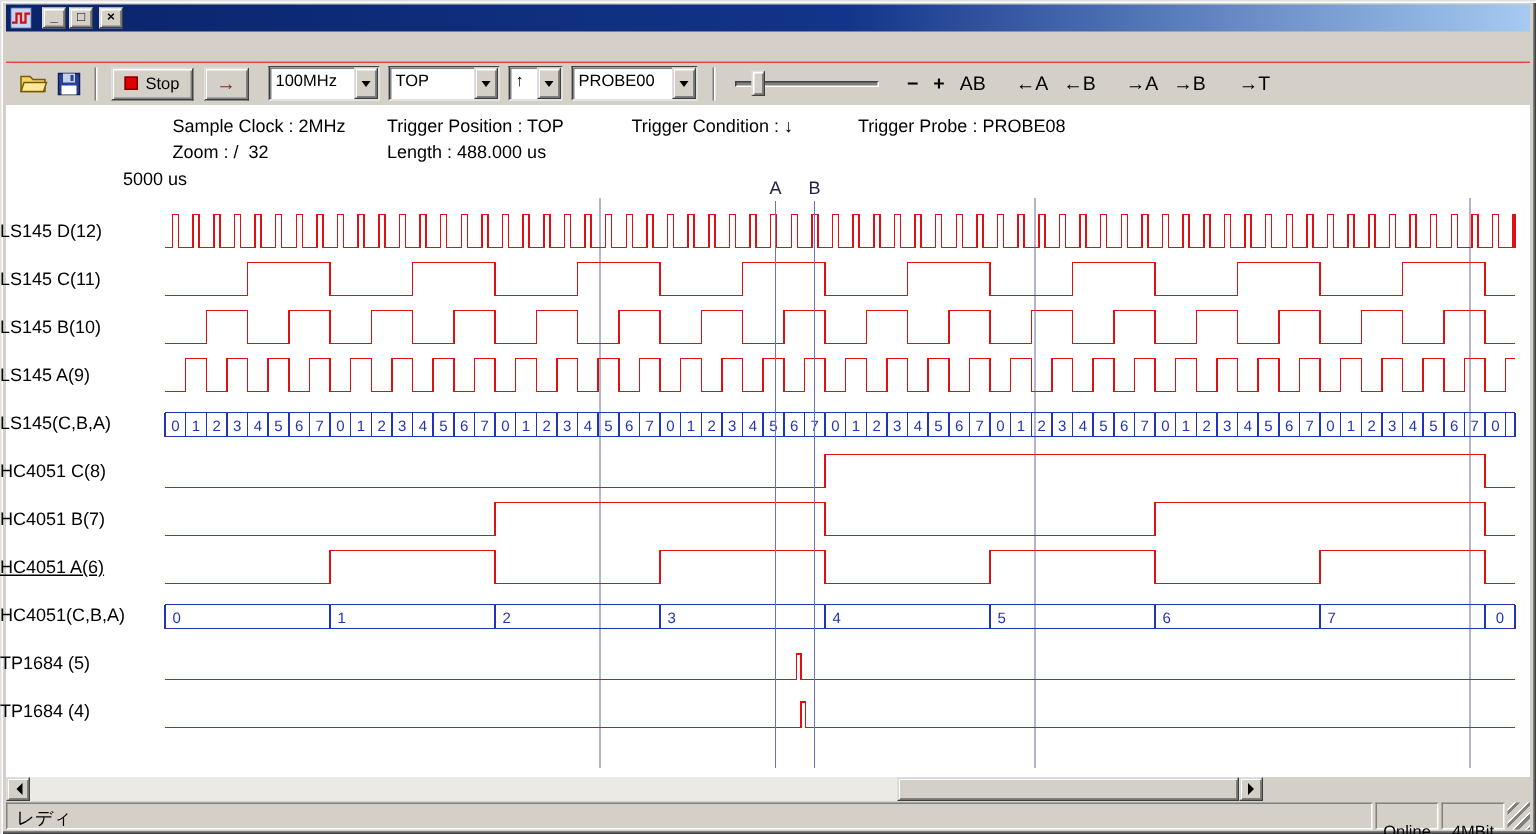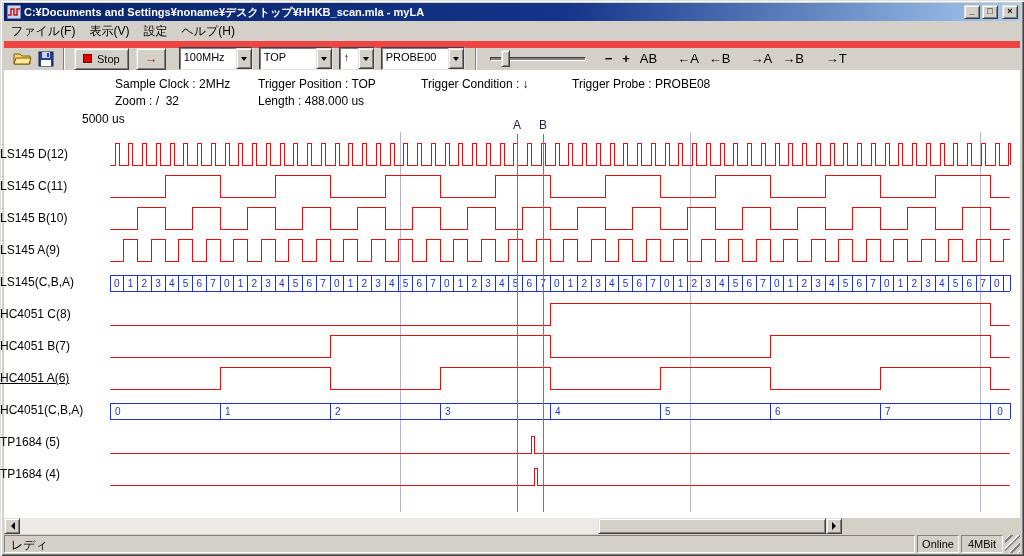--- a/index.html
+++ b/index.html
@@ -22,21 +22,21 @@
           border-color:#dfdfdf #404040 #404040 #dfdfdf;
           box-shadow: inset 1px 1px 0 #fff, inset -1px -1px 0 #808080; cursor:default; }
 
   
   .menubar { position:absolute; left:4px; right:4px; top:22px; height:18px;
              display:flex; align-items:center; font-size:12px; }
   .menu-item { padding:1px 7px; }
 
   
   .toolbar { position:absolute; left:4px; right:4px; top:41px; height:28px;
-             border-top:7px solid #ef4444; display:flex; align-items:center; padding-left:6px; }
+             border-top:1px solid #ef4444; display:flex; align-items:center; padding-left:6px; }
   .icon-btn { width:24px; height:24px; background:transparent; border:1px solid transparent;
               display:flex; align-items:center; justify-content:center; }
   .tsep { width:2px; height:22px; border-left:1px solid #808080; border-right:1px solid #ffffff;
           margin:0 5px; }
   .btn { background:#d4d0c8; border:1px solid; border-color:#dfdfdf #404040 #404040 #dfdfdf;
          box-shadow: inset 1px 1px 0 #fff, inset -1px -1px 0 #808080;
          font-size:11px; height:22px; display:inline-flex; align-items:center;
          justify-content:center; gap:5px; padding:0 8px; }
   .stop-btn { margin-left:4px; }
   .stop-square { width:9px; height:9px; background:#e00000; border:1px solid #7a0000; }
@@ -86,48 +86,41 @@
   .sthumb { position:absolute; left:578px; top:0; width:228px; height:16px; background:#d4d0c8;
             border:1px solid; border-color:#dfdfdf #404040 #404040 #dfdfdf;
             box-shadow: inset 1px 1px 0 #fff, inset -1px -1px 0 #808080; }
 
   
   .statusbar { position:absolute; left:4px; right:4px; top:535px; height:18px; display:flex;
                gap:2px; align-items:stretch; font-size:12px; }
   .status-left { flex:1; border:1px solid; border-color:#808080 #fff #fff #808080;
                  padding:1px 6px; }
   .status-cell { width:42px; border:1px solid; border-color:#808080 #fff #fff #808080;
-                 text-align:center; font-size:11px; padding-top:2px; }
+                 text-align:center; font-size:11px; padding-top:13px; }
   .grip { width:15px; background:
           repeating-linear-gradient(135deg, #d4d0c8 0 3px, #fff 3px 4px, #808080 4px 6px); }
 </style>
 </head>
 <body>
 
 <div class="window">
 
   <div class="titlebar">
     <svg class="title-icon" viewBox="0 0 14 14">
       <rect x="0" y="0" width="14" height="14" fill="#c8d4f0" stroke="#203a80"></rect>
       <polyline points="1,10 4,10 4,4 7,4 7,10 10,10 10,4 13,4" fill="none" stroke="#d01010" stroke-width="1.5"></polyline>
     </svg>
-    <span class="title-text">C:¥Documents and Settings¥noname¥デスクトップ¥HHKB_scan.mla - myLA</span>
     <span class="win-btns">
       <span class="wbtn">_</span>
       <span class="wbtn">□</span>
       <span class="wbtn" style="margin-left:2px;">×</span>
     </span>
   </div>
 
-  <div class="menubar">
-    <span class="menu-item">ファイル(F)</span>
-    <span class="menu-item">表示(V)</span>
-    <span class="menu-item">設定</span>
-    <span class="menu-item">ヘルプ(H)</span>
-  </div>
 
   <div class="toolbar">
     <span class="icon-btn">
       <svg width="19" height="15" viewBox="0 0 19 15">
         <path d="M1 3 L7 3 L9 5 L17 5 L17 13 L1 13 Z" fill="#f6d36b" stroke="#7a5c00"></path>
         <path d="M3 7 L18 7 L16 13 L1 13 Z" fill="#ffe89a" stroke="#7a5c00"></path>
       </svg>
     </span>
     <span class="icon-btn">
       <svg width="16" height="16" viewBox="0 0 16 16">

